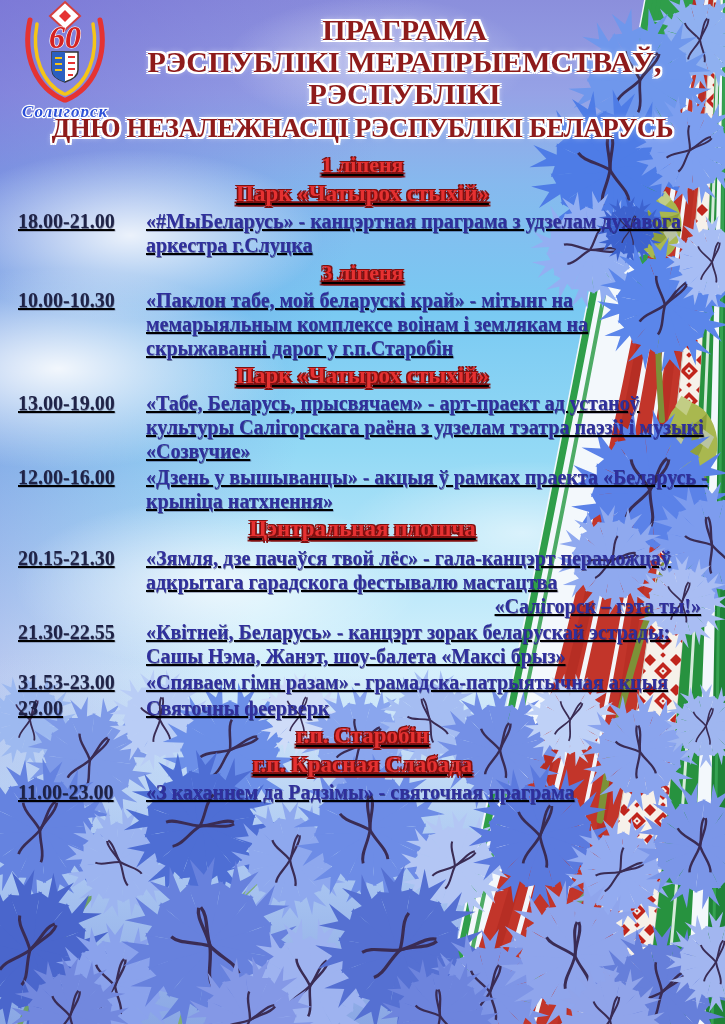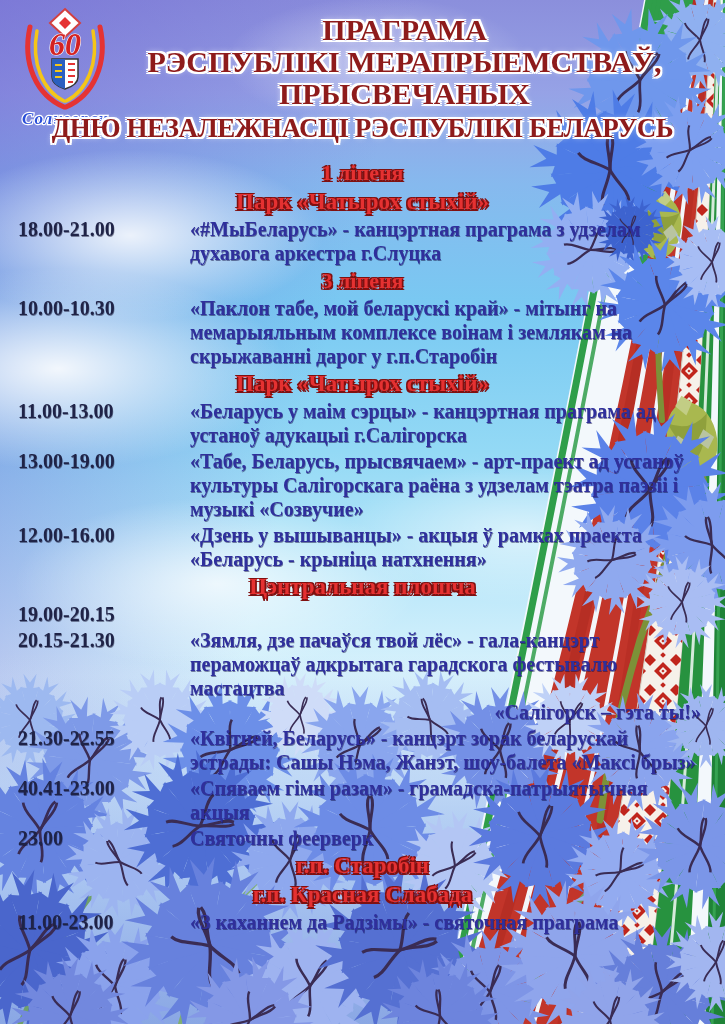--- a/index.html
+++ b/index.html
@@ -22,30 +22,30 @@
   
   .title{margin-top:8px;text-align:center;font-weight:bold;color:#8e1b1b;line-height:32px;
     text-shadow:-2px -2px 0 #fff,2px -2px 0 #fff,-2px 2px 0 #fff,2px 2px 0 #fff,0 -2px 0 #fff,0 2px 0 #fff,-2px 0 0 #fff,2px 0 0 #fff,0 0 6px rgba(255,255,255,.9);}
   .title .t-line{font-size:30px;margin-left:84px;}
   .title .t-line.wide{font-size:27px;margin-left:0;letter-spacing:-.5px;line-height:36px;}
   
   .heading{ text-align:center;font-weight:bold;color:#e53131;font-size:23px;line-height:26px;margin:3px 0 2px 0;
     text-shadow:-1.5px -1.5px 0 #801010,1.5px -1.5px 0 #801010,-1.5px 1.5px 0 #801010,1.5px 1.5px 0 #801010;}
   .heading.date{font-size:22px;}
   
-  .sched{margin-top:14px;}
-  .row{display:flex;font-weight:bold;font-size:20px;line-height:24px;margin-bottom:2px;gap:44px;}
+  .sched{margin-top:6px;text-decoration:underline;}
+  .row{display:flex;font-weight:bold;font-size:20px;line-height:24px;margin-bottom:2px;}
   .row .time{flex:0 0 128px;padding-left:18px;color:#1f2347;white-space:nowrap;
     text-shadow:.5px .5px 0 rgba(10,10,40,.45);}
   .row .desc{flex:1;padding-right:16px;color:#2f2f9c;text-shadow:.6px .6px 0 rgba(15,15,70,.5);}
   .row .desc .tail{display:block;text-align:right;padding-right:8px;}
   .note{font-style:italic;font-weight:bold;text-align:center;color:#2f2f9c;font-size:21px;line-height:25px;
     margin:2px 0;text-shadow:.6px .6px 0 rgba(15,15,70,.5);}
   
-  .logo{position:absolute;left:6px;top:7px;width:118px;height:128px;}
+  .logo{position:absolute;left:6px;top:0;width:118px;height:128px;}
   .logo text{font-family:"Liberation Serif",serif;}
 </style>
 </head>
 <body>
 
 <div class="poster">
   <div class="flower-haze"></div>
 
   <svg class="decor" width="725" height="1024" viewBox="0 0 725 1024">
     <defs>
@@ -208,21 +208,21 @@
           </g>
       </g>
       <text x="59" y="117" text-anchor="middle" font-size="17" font-weight="bold" font-style="italic" fill="#2b4fd8" stroke="#ffffff" stroke-width="2.4" paint-order="stroke" letter-spacing="1">Солигорск</text>
     </svg>
   </div>
 
   <div class="content">
     <div class="title">
       <div class="t-line">ПРАГРАМА</div>
       <div class="t-line">РЭСПУБЛІКІ МЕРАПРЫЕМСТВАЎ,</div>
-      <div class="t-line">ПРЫСВЕЧАНЫХ</div>
+      <div class="t-line">РЭСПУБЛІКІ</div>
       <div class="t-line wide">ДНЮ НЕЗАЛЕЖНАСЦІ РЭСПУБЛІКІ БЕЛАРУСЬ</div>
     </div>
 
     <div class="sched">
       <div class="heading date">1 ліпеня</div>
       <div class="heading venue">Парк «Чатырох стыхій»</div>
 
       <div class="row">
         <div class="time">18.00-21.00</div>
         <div class="desc">«#МыБеларусь»  - канцэртная праграма з удзелам духавога аркестра г.Слуцка</div>
@@ -230,57 +230,52 @@
 
       <div class="heading date">3 ліпеня</div>
 
       <div class="row">
         <div class="time">10.00-10.30</div>
         <div class="desc">«Паклон табе, мой беларускі край» - мітынг на мемарыяльным комплексе воінам і землякам на скрыжаванні дарог у г.п.Старобін</div>
       </div>
 
       <div class="heading venue">Парк «Чатырох стыхій»</div>
 
-      <div class="row">
-        <div class="time">11.00-13.00</div>
-        <div class="desc">«Беларусь у маім сэрцы»  - канцэртная праграма ад устаноў адукацыі г.Салігорска</div>
-      </div>
 
       <div class="row">
         <div class="time">13.00-19.00</div>
         <div class="desc">«Табе, Беларусь, прысвячаем» - арт-праект ад устаноў культуры Салігорскага раёна з удзелам тэатра паэзіі і музыкі «Созвучие»</div>
       </div>
 
       <div class="row">
         <div class="time">12.00-16.00</div>
         <div class="desc">«Дзень у вышыванцы» - акцыя ў рамках праекта «Беларусь - крыніца натхнення»</div>
       </div>
 
 
       <div class="heading venue">Цэнтральная плошча</div>
 
       <div class="row">
-        <div class="time">19.00-20.15</div>
       </div>
 
       <div class="row">
         <div class="time">20.15-21.30</div>
         <div class="desc">
           <span>«Зямля, дзе пачаўся твой лёс» - гала-канцэрт пераможцаў адкрытага гарадскога фестывалю мастацтва</span>
           <span class="tail">«Салігорск – гэта ты!»</span>
         </div>
       </div>
 
       <div class="row">
         <div class="time">21.30-22.55</div>
         <div class="desc">«Квітней, Беларусь» - канцэрт зорак беларускай эстрады: Сашы Нэма, Жанэт, шоу-балета «Максі брыз»</div>
       </div>
 
       <div class="row">
-        <div class="time">40.41-23.00</div>
+        <div class="time">31.53-23.00</div>
         <div class="desc">«Спяваем гімн разам» - грамадска-патрыятычная акцыя</div>
       </div>
 
       <div class="row">
         <div class="time">23.00</div>
         <div class="desc">Святочны феерверк</div>
       </div>
 
       <div class="heading venue">г.п. Старобін</div>
 

